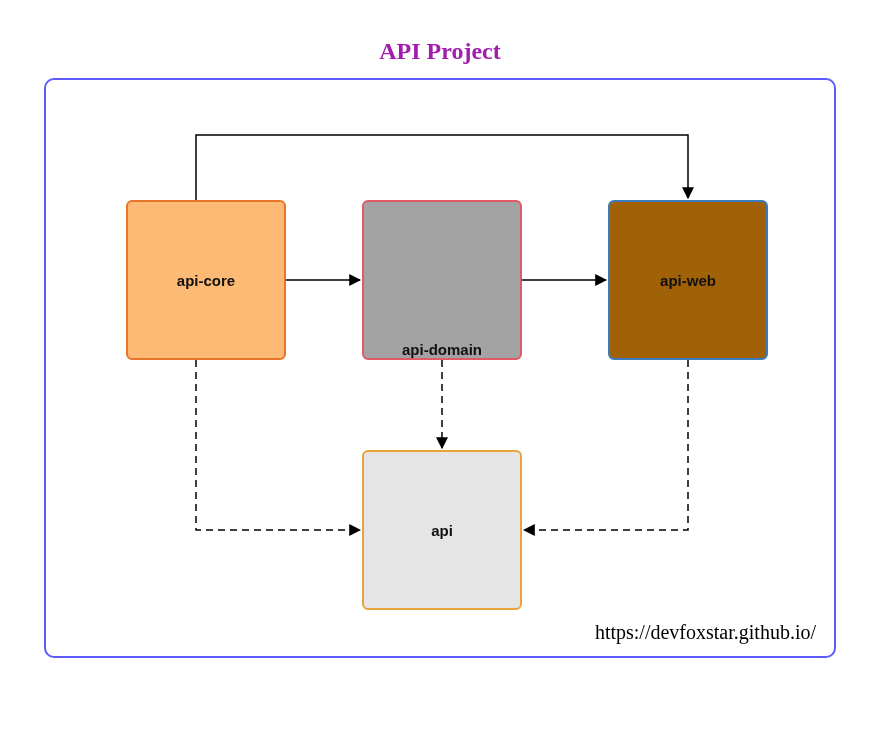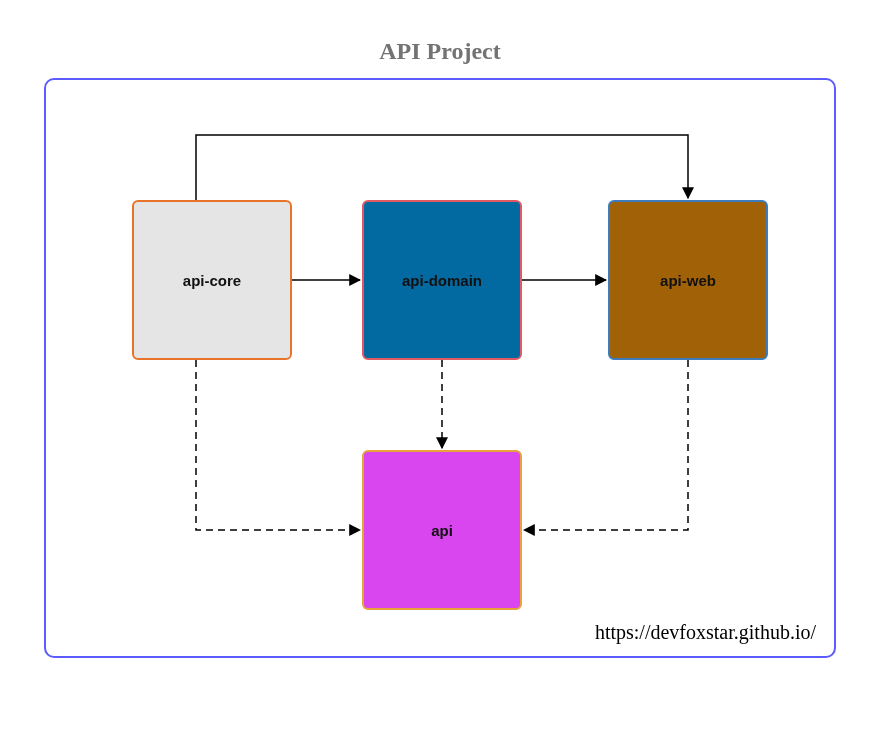--- a/index.html
+++ b/index.html
@@ -12,21 +12,21 @@
     }
     .title {
       position: absolute;
       top: 38px;
       left: 0;
       width: 100%;
       text-align: center;
       font-size: 24px;
       font-weight: 700;
       font-family: Georgia, "Times New Roman", serif;
-      color: #737373;
+      color: #a21caf;
     }
     .container {
       position: absolute;
       top: 78px;
       left: 44px;
       width: 792px;
       height: 580px;
       border: 2px solid #5b5bff;
       border-radius: 10px;
     }
@@ -35,24 +35,24 @@
       width: 160px;
       height: 160px;
       border-radius: 6px;
       display: flex;
       align-items: center;
       justify-content: center;
       font-size: 15px;
       font-weight: 700;
       color: #111;
     }
-    .node-core   { left: 86px;  top: 120px; background: #e5e5e5; border: 2px solid #e8742c; }
-    .node-domain { left: 316px; top: 120px; background: #0369a1; border: 2px solid #e15963; }
+    .node-core   { left: 80px;  top: 120px; background: #fdba74; border: 2px solid #e8742c; }
+    .node-domain { left: 316px; top: 120px; background: #a3a3a3; border: 2px solid #e15963; align-items: flex-end; }
     .node-web    { left: 562px; top: 120px; background: #a16207; border: 2px solid #3e7dbd; }
-    .node-api    { left: 316px; top: 370px; background: #d946ef; border: 2px solid #e8a33a; }
+    .node-api    { left: 316px; top: 370px; background: #e5e5e5; border: 2px solid #e8a33a; }
     svg.arrows {
       position: absolute;
       top: 0; left: 0;
       width: 792px; height: 580px;
       pointer-events: none;
     }
     .footer {
       position: absolute;
       right: 18px;
       bottom: 12px;

